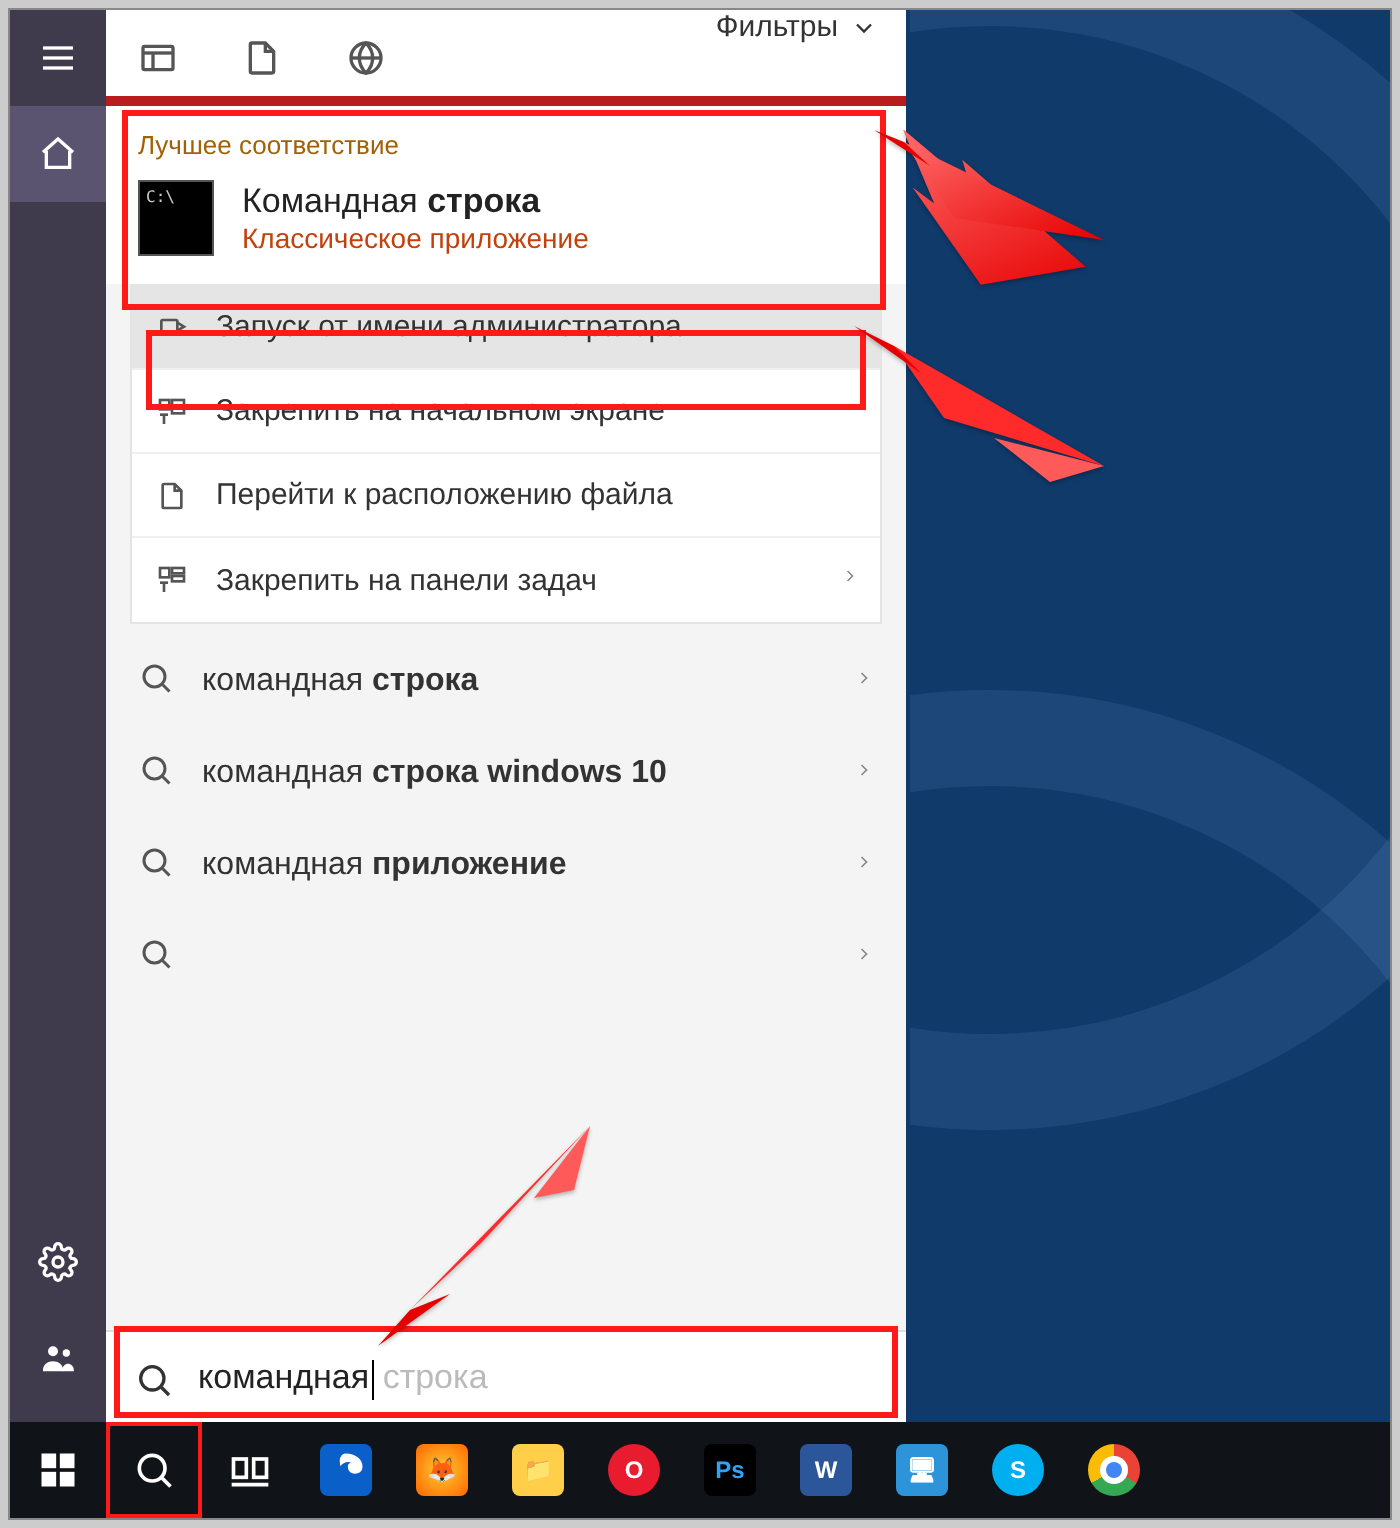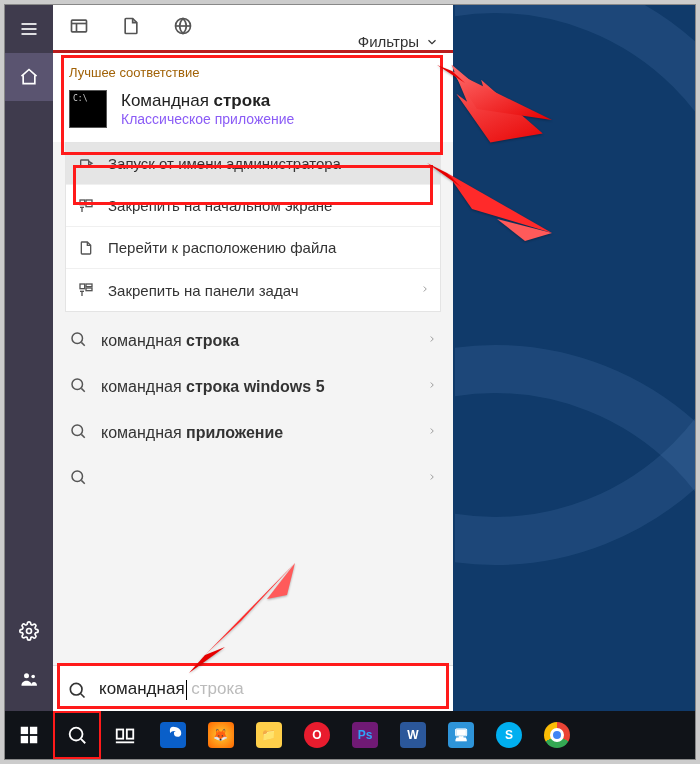--- a/index.html
+++ b/index.html
@@ -21,34 +21,34 @@
 
   
   .sidebar { position: absolute; left: 0; top: 0; width: 48px; height: 708px; background: #3f3b4d; display: flex; flex-direction: column; }
   .sb-btn { width: 48px; height: 48px; display: flex; align-items: center; justify-content: center; color: #fff; }
   .sb-btn.active { background: #5a5470; }
   .sb-btn svg { width: 20px; height: 20px; }
   .sb-spacer { flex: 1; }
 
   
   .panel { position: absolute; left: 48px; top: 0; width: 400px; height: 708px; background: #f4f4f4; display: flex; flex-direction: column; }
-  .panel-top { height: 48px; background: #fff; display: flex; align-items: flex-end; border-bottom: 3px solid #b91c1c; }
+  .panel-top { height: 48px; background: #fff; display: flex; align-items: flex-start; border-bottom: 5px solid #b91c1c; }
   .top-icon { width: 52px; height: 48px; display: flex; align-items: center; justify-content: center; color: #555; }
   .top-icon svg { width: 20px; height: 20px; }
   .top-spacer { flex: 1; }
   .filters { display: flex; align-items: center; gap: 6px; padding-right: 14px; color: #333; font-size: 15px; }
   .filters svg { width: 14px; height: 14px; }
 
   .best { background: #fff; padding: 12px 16px 14px 16px; }
   .best-label { font-size: 13px; color: #a16207; margin-bottom: 10px; }
   .best-item { display: flex; gap: 14px; align-items: center; }
   .cmd-icon { width: 38px; height: 38px; background: #000; border: 1px solid #555; position: relative; }
   .cmd-icon::before { content: "C:\\"; position: absolute; top: 3px; left: 3px; color: #ccc; font-size: 8px; font-family: monospace; }
   .best-title { font-size: 17px; color: #222; }
-  .best-sub { font-size: 14px; color: #8b5cf6; text-align: center; }
+  .best-sub { font-size: 14px; color: #c2410c; text-align: center; }
 
   .ctx { background: #fff; margin: 0 12px; border: 1px solid #e4e4e4; }
   .ctx-row { display: flex; align-items: center; height: 42px; padding: 0 10px; gap: 12px; font-size: 15px; color: #333; border-bottom: 1px solid #f0f0f0; position: relative; }
   .ctx-row:last-child { border-bottom: none; }
   .ctx-row.sel { background: #e5e5e5; }
   .ctx-row .arrow { position: absolute; right: 10px; color: #888; }
   .ctx-ico { width: 20px; display: flex; justify-content: center; color: #555; }
   .ctx-ico svg { width: 16px; height: 16px; }
 
   .suggestions { padding: 6px 0; }
@@ -208,21 +208,21 @@
           <span>командная <b>строка</b></span>
           <span class="arrow"><svg width="10" height="14" viewBox="0 0 24 24" fill="none" stroke="currentColor" stroke-width="2">
               <polyline points="9 6 15 12 9 18"></polyline>
             </svg></span>
         </div>
         <div class="sug-row">
           <span class="sug-ico"><svg viewBox="0 0 24 24" fill="none" stroke="currentColor" stroke-width="2">
               <circle cx="11" cy="11" r="7"></circle>
               <line x1="21" y1="21" x2="16.5" y2="16.5"></line>
             </svg></span>
-          <span>командная <b>строка windows 5</b></span>
+          <span>командная <b>строка windows 10</b></span>
           <span class="arrow"><svg width="10" height="14" viewBox="0 0 24 24" fill="none" stroke="currentColor" stroke-width="2">
               <polyline points="9 6 15 12 9 18"></polyline>
             </svg></span>
         </div>
         <div class="sug-row">
           <span class="sug-ico"><svg viewBox="0 0 24 24" fill="none" stroke="currentColor" stroke-width="2">
               <circle cx="11" cy="11" r="7"></circle>
               <line x1="21" y1="21" x2="16.5" y2="16.5"></line>
             </svg></span>
           <span>командная <b>приложение</b></span>
@@ -284,21 +284,21 @@
     <div class="tb-btn">
         <div class="tb-icon" style="background:radial-gradient(#ffcc33,#ff6600)">🦊</div>
       </div>
     <div class="tb-btn">
         <div class="tb-icon" style="background:#ffcf4a">📁</div>
       </div>
     <div class="tb-btn">
         <div class="tb-icon" style="background:#e81c2e;border-radius:50%">O</div>
       </div>
     <div class="tb-btn">
-        <div class="tb-icon" style="background:#701a75;color:#2fa3f7">Ps</div>
+        <div class="tb-icon" style="background:#000000;color:#2fa3f7">Ps</div>
       </div>
     <div class="tb-btn">
         <div class="tb-icon" style="background:#2b579a">W</div>
       </div>
     <div class="tb-btn">
         <div class="tb-icon" style="background:#2e94d9">🖥</div>
       </div>
     <div class="tb-btn">
         <div class="tb-icon" style="background:#00aff0;border-radius:50%">S</div>
       </div>

